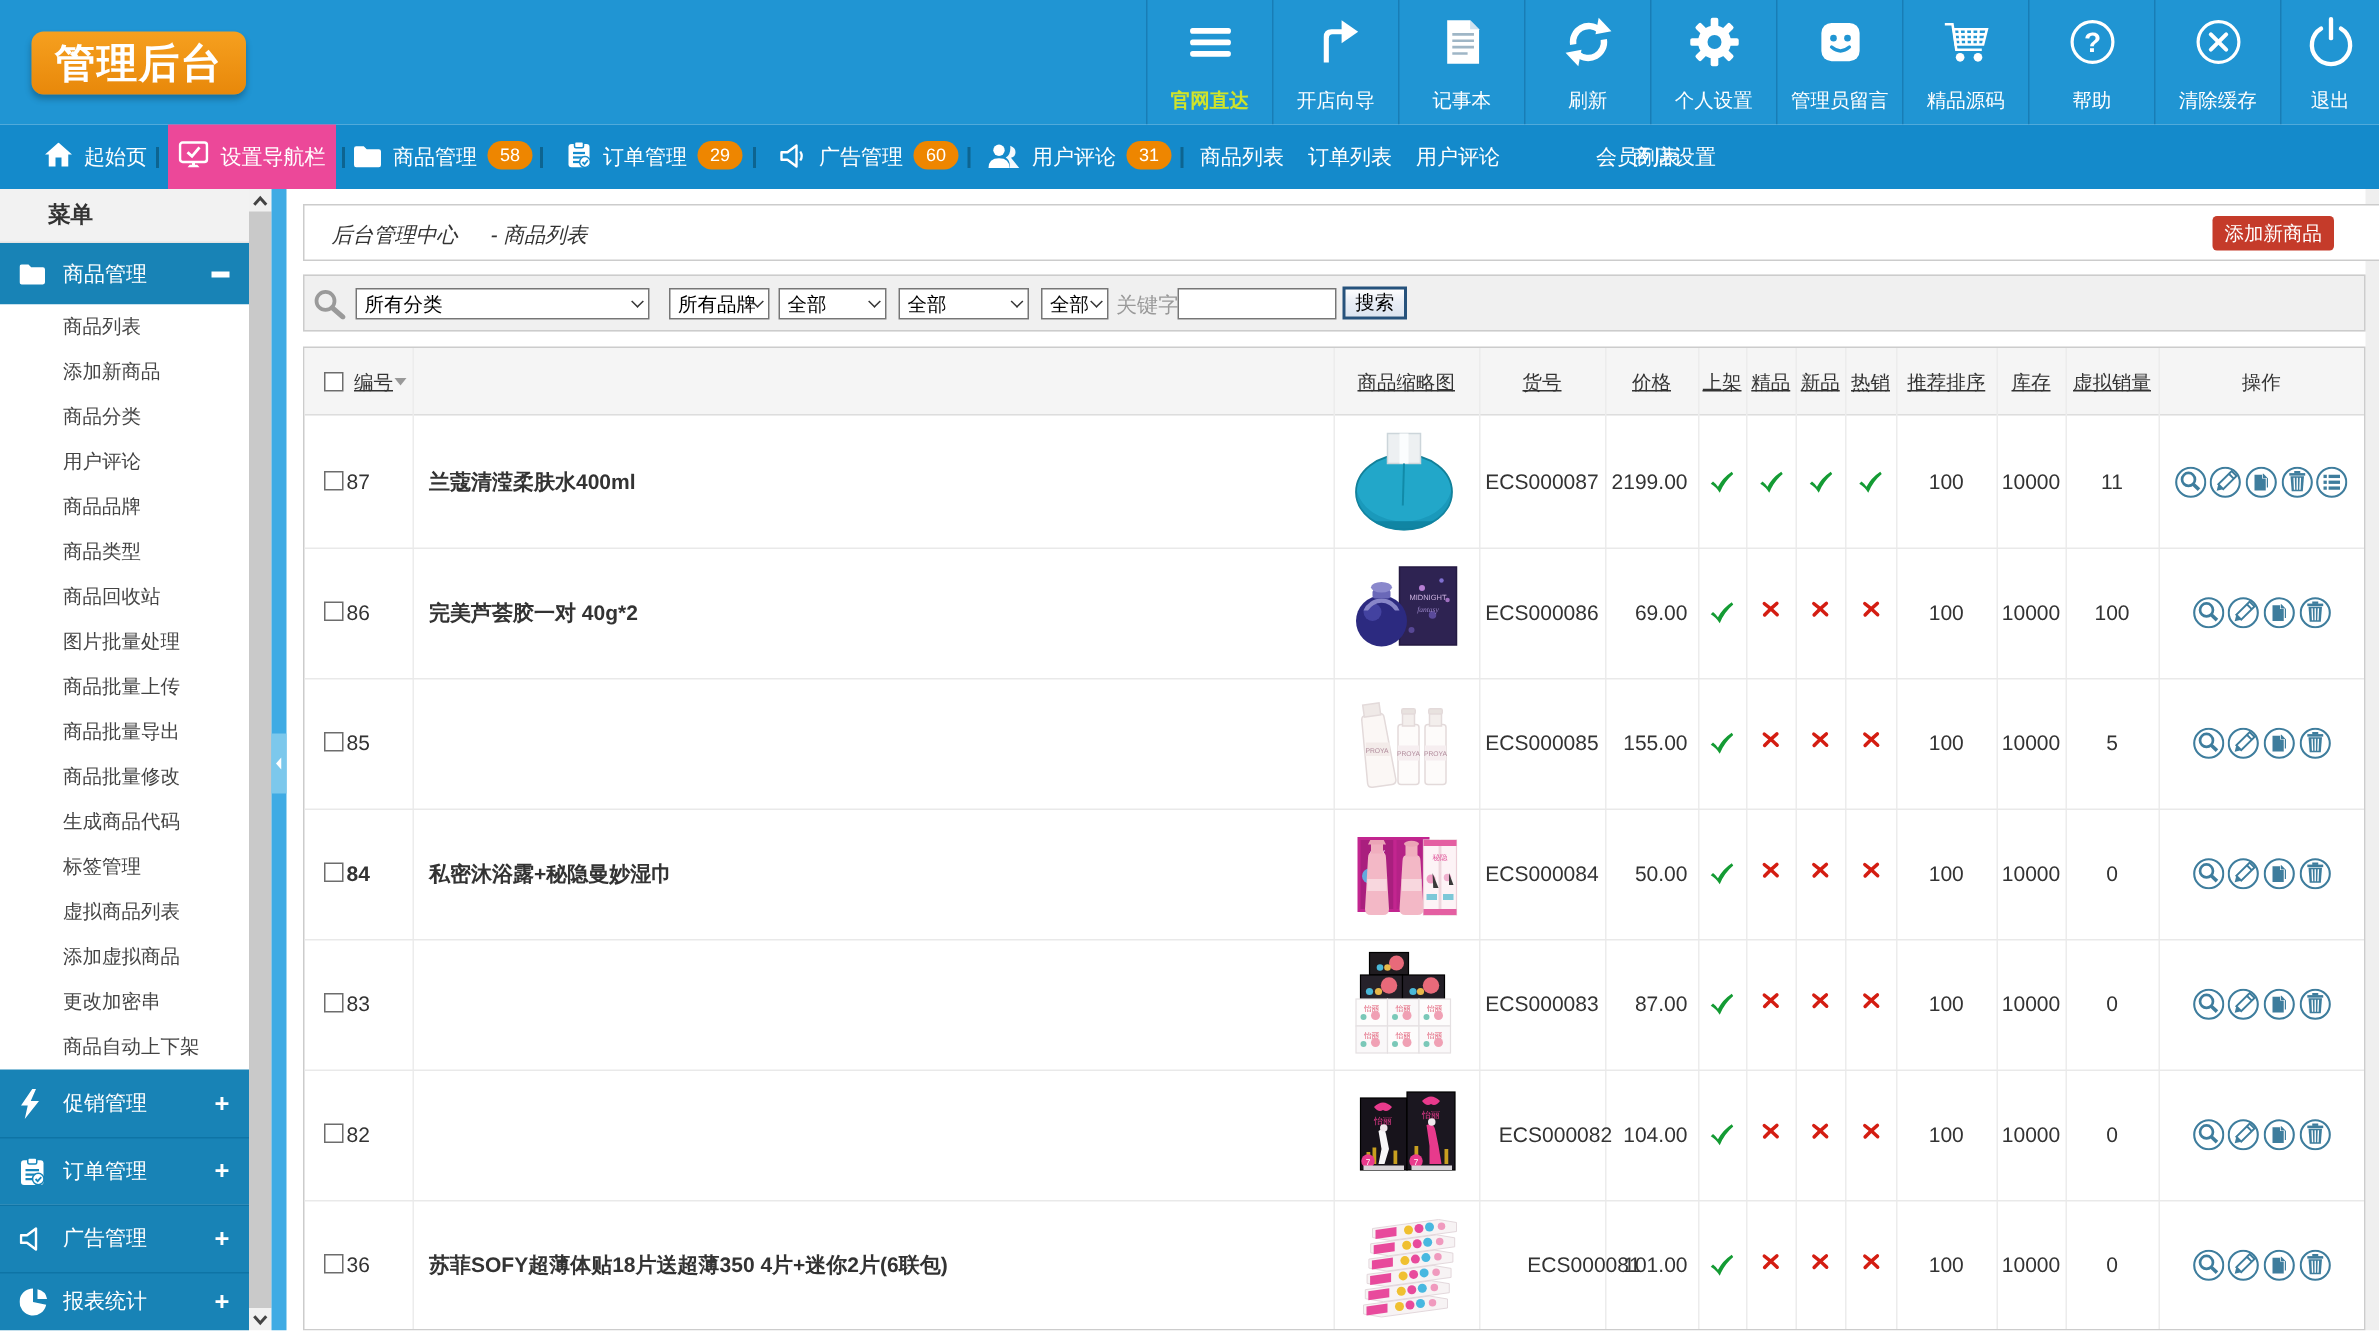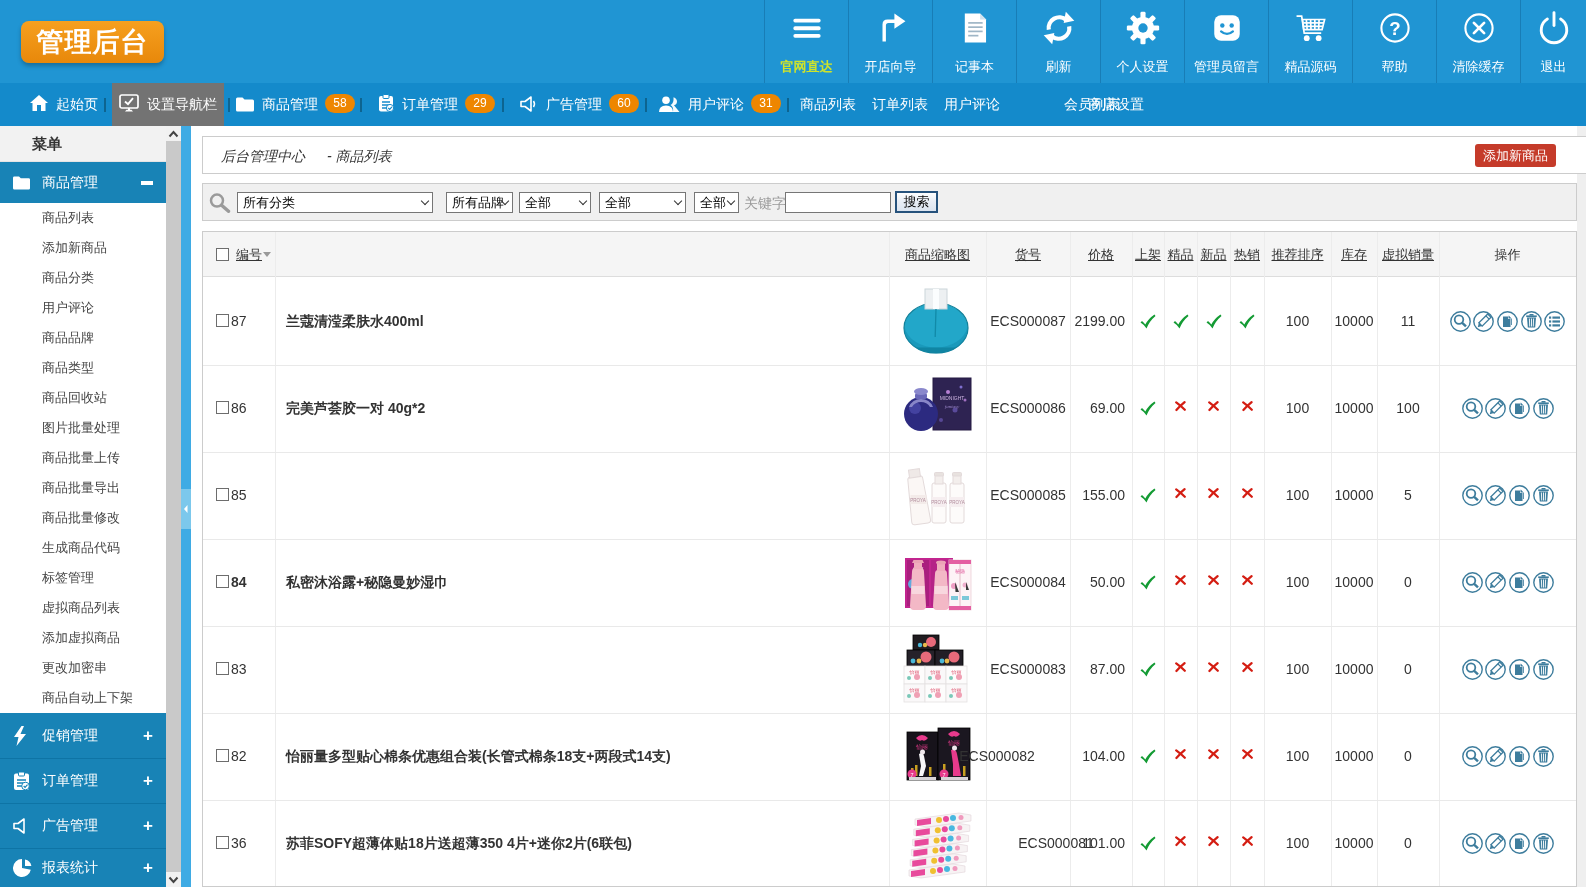--- a/index.html
+++ b/index.html
@@ -8,21 +8,21 @@
 .abs{position:absolute;}
 #header{left:0;top:0;width:1586px;height:83px;background:#2095d3;}
 #logo{left:21px;top:21px;width:143px;height:42px;background:linear-gradient(#f6a01f,#e8880a);border-radius:8px;box-shadow:0 3px 4px rgba(0,0,0,0.25);color:#fff;font-size:27px;font-weight:bold;text-align:center;line-height:42px;letter-spacing:1px;}
 .hcell{top:0;height:83px;border-left:1px solid rgba(0,55,95,0.25);color:#fff;text-align:center;}
 .hcell .ic{position:absolute;left:50%;top:11px;transform:translateX(-50%);width:34px;height:34px;}
 .hcell .ic svg{width:34px;height:34px;}
 .hcell .tx{position:absolute;left:0;right:0;top:58px;font-size:13px;}
 .hcell.first .tx{color:#cfe32b;font-weight:bold;}
 #navbar{left:0;top:83px;width:1586px;height:43px;background:#148acb;color:#fff;font-size:14px;}
 .nitem{top:83px;height:43px;line-height:43px;white-space:nowrap;color:#fff;font-size:14px;}
-.nactive{background:#737373;}
+.nactive{background:#ec4899;}
 .badge{display:inline-block;margin-left:7px;min-width:30px;padding:0 2px;height:19px;line-height:19px;border-radius:10px;background:#ee8600;font-size:12px;text-align:center;vertical-align:2px;}
 .nsep{top:98px;width:2px;height:14px;background:#0d6490;}
 #side{left:0;top:126px;width:166px;height:761px;background:#fff;}
 #menuhead{left:0;top:126px;width:166px;height:36px;background:#f2f2f2;border-bottom:1px solid #e4e4e4;font-size:15px;font-weight:bold;color:#333;line-height:36px;padding-left:32px;}
 .sblue{left:0;width:166px;background:#1883b6;color:#fff;font-size:14px;}
 .sblue .t{position:absolute;left:42px;top:50%;transform:translateY(-50%);}
 .sblue .si{position:absolute;left:13px;top:50%;transform:translateY(-50%);}
 .sblue .pm{position:absolute;right:13px;top:50%;transform:translateY(-50%);font-weight:bold;font-size:17px;}
 .sitem{left:0;width:166px;height:30px;line-height:30px;color:#444;font-size:13px;padding-left:42px;background:#fff;}
 #sscroll{left:166px;top:126px;width:15px;height:761px;background:#f1f1f1;}
@@ -907,21 +907,20 @@
           <line x1="10.5" y1="7.5" x2="10.5" y2="15.5"></line>
           <line x1="12.6" y1="7.5" x2="12.3" y2="15.5"></line>
         </g>
         <rect x="5.2" y="4.4" width="10.6" height="1.7" fill="#3e7d9d"></rect>
         <rect x="8.5" y="3" width="4" height="1.6" fill="#3e7d9d"></rect>
       </svg>
     </div>
 <div class="rowline" style="top:481px;"></div>
 <div class="cb" style="left:13px;top:517px;"></div>
 <div class="cell" style="left:28px;top:516px;">82</div>
-<div class="cell pname" style="left:83px;top:516px;">怡丽量多型贴心棉条优惠组合装(长管式棉条18支+两段式14支)</div>
 <div class="abs" style="left:696px;top:486px;">
       <svg width="76" height="76" viewBox="0 0 76 76" style="">
         <rect x="8" y="14" width="31" height="48" fill="#17131b" stroke="#000" stroke-width="0.8"></rect>
 <rect x="39" y="10" width="32" height="52" fill="#1b1720" stroke="#000" stroke-width="0.8"></rect>
 <path d="M17 20 Q23 14 29 20 Q26 24 23 22 Q20 24 17 20 Z" fill="#e83a8c"></path>
 <path d="M49 16 Q55 10 61 16 Q58 20 55 18 Q52 20 49 16 Z" fill="#e83a8c"></path>
 <text x="23" y="31" font-size="6" fill="#e83a8c" text-anchor="middle" font-family="Liberation Sans,sans-serif">怡丽</text>
 <text x="55" y="27" font-size="6" fill="#e83a8c" text-anchor="middle" font-family="Liberation Sans,sans-serif">怡丽</text>
 <path d="M20 36 Q24 33 25 38 L27 48 L24 58 L20 58 L22 48 Z" fill="#f8f6f8"></path>
 <circle cx="23.5" cy="34" r="2.5" fill="#f0e8ec"></circle>
@@ -935,21 +934,21 @@
           <rect x="64" y="48" width="2.5" height="10"></rect>
         </g>
 <circle cx="13" cy="56" r="4.5" fill="#e83a8c"></circle>
         <text x="13" y="58.5" font-size="5.5" fill="#fff" text-anchor="middle" font-family="Liberation Sans,sans-serif">7</text>
 <circle cx="45" cy="56" r="4.5" fill="#e83a8c"></circle>
         <text x="45" y="58.5" font-size="5.5" fill="#fff" text-anchor="middle" font-family="Liberation Sans,sans-serif">7</text>
 <rect x="10" y="59" width="27" height="3" fill="#d8d4d8"></rect>
         <rect x="42" y="59" width="27" height="3" fill="#d8d4d8"></rect>
       </svg>
     </div>
-<div class="cell" style="left:752px;width:84px;top:516px;text-align:center;">ECS000082</div>
+<div class="cell" style="left:792px;width:84px;top:516px;text-align:center;">ECS000082</div>
 <div class="cell num" style="left:867px;width:55px;top:516px;">104.00</div>
 <div class="abs" style="left:929px;width:32px;top:516px;">
       <svg width="18" height="17" viewBox="0 0 18 17" style="margin:0 auto;">
         <path d="M1.5 9.5 L3 8 Q5 9.5 6.3 11.5 Q9.5 5.5 15.5 1.5 L16.5 3 Q10.5 8 7.5 15.5 Q5 11.5 1.5 9.5 Z" fill="#149b34"></path>
       </svg>
     </div>
 <div class="abs" style="left:961px;width:33px;top:516px;">
       <svg width="13" height="12" viewBox="0 0 13 12" style="margin:0 auto;">
         <g stroke="#d41d12" stroke-width="2.3" stroke-linecap="round">
           <path d="M2.2 2.4 Q6.5 5.5 10.8 9.8"></path>

